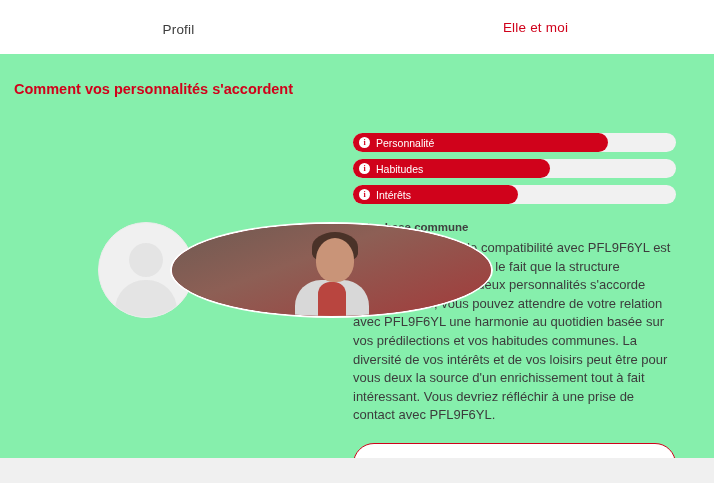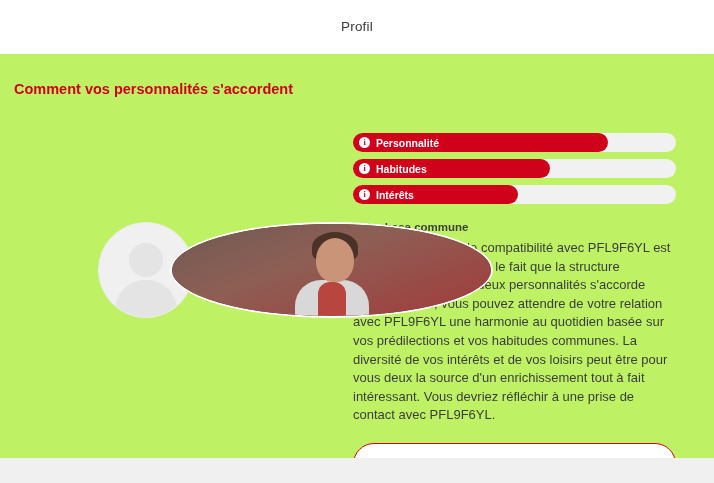--- a/index.html
+++ b/index.html
@@ -19,21 +19,21 @@
 
   
   .tabbar {
     position: absolute;
     top: 0; left: 0;
     width: 714px;
     height: 61px;
     background: #ffffff;
     display: flex;
     align-items: stretch;
-    border-bottom: 6px solid #4d7c0f;
+    border-bottom: 1px solid #4d7c0f;
   }
   .tab {
     flex: 1 1 0;
     display: flex;
     align-items: center;
     justify-content: center;
     font-size: 13.5px;
     color: #8b8b8b;
     letter-spacing: .2px;
     cursor: pointer;
@@ -47,21 +47,21 @@
     color: #d0021b;
     border-bottom: 3px solid #d0021b;
   }
 
   
   .content {
     position: absolute;
     top: 54px; left: 0;
     width: 714px;
     height: 404px;
-    background: #bef264;
+    background: #86efac;
   }
   .page-title {
     position: absolute;
     top: 27px;
     left: 14px;
     font-size: 14.5px;
     font-weight: bold;
     color: #d0021b;
   }
 
@@ -187,21 +187,20 @@
     text-align: center;
     font-family: "Liberation Serif", serif;
     flex: 0 0 auto;
     cursor: pointer;
   }
   .bar-label {
     color: #ffffff;
     font-size: 10.5px;
     margin-left: 6px;
     white-space: nowrap;
-    font-weight: bold;
   }
 
   .sect-title {
     margin-top: 17px;
     font-size: 11.5px;
     font-weight: bold;
     color: #3f3f3f;
   }
   .body-text {
     margin-top: 6px;
@@ -240,20 +239,21 @@
 </style>
 </head>
 <body>
 
 <div id="app">
 
   <div class="top-strip"></div>
 
   <div class="tabbar">
     <button class="tab dark">Profil</button>
+    <button class="tab active">Elle et moi</button>
   </div>
 
   <div class="content">
 
     <div class="page-title">Comment vos personnalités s'accordent</div>
 
     <div class="avatars">
       <div class="avatar left">
         <div class="silh-head"></div>
         <div class="silh-body"></div>

